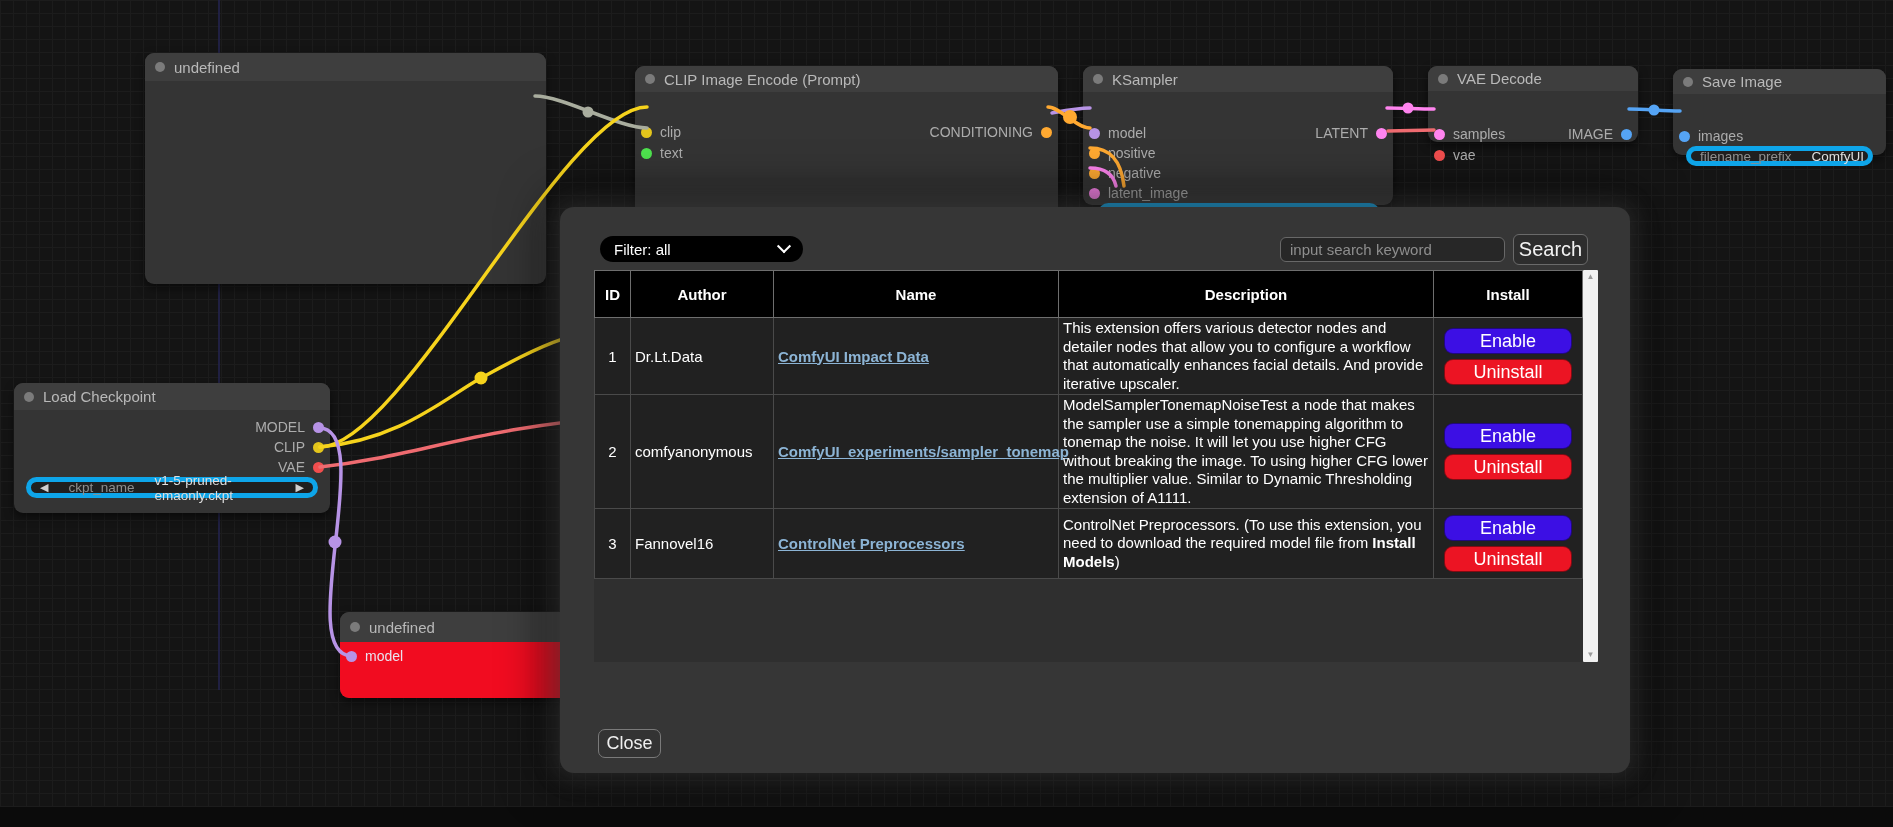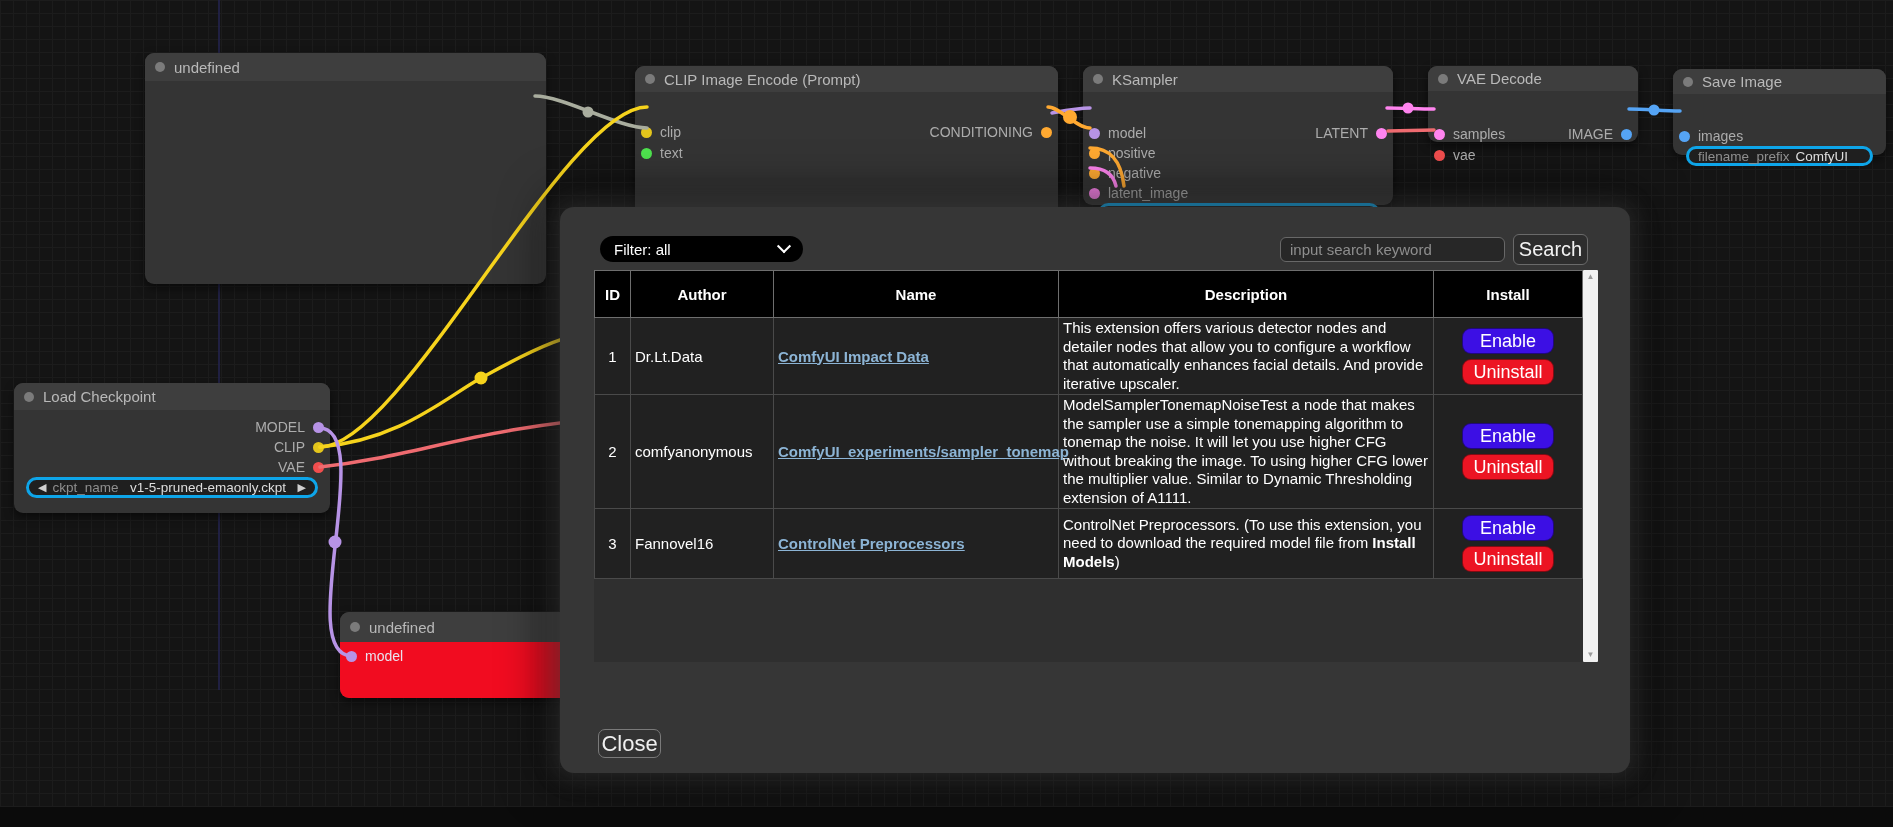--- a/index.html
+++ b/index.html
@@ -27,22 +27,22 @@
   .slot{position:absolute;display:flex;align-items:center;gap:8px;height:12px;font-size:14px;white-space:nowrap}
   .slot.in{left:6px}
   .slot.out{right:6px}
   .slot-label{color:#acacac}
   .onred .slot-label{color:#e9e2ee}
   .dot{width:11px;height:11px;border-radius:50%;flex:0 0 auto}
   .d-yellow{background:#e3c51c}.d-green{background:#4ee24e}.d-orange{background:#ffa931}
   .d-purple{background:#b793e6}.d-pink{background:#ff84ef}.d-red{background:#f14e4e}
   .d-blue{background:#55a4f5}
   .widget{position:absolute;display:flex;align-items:center;box-sizing:border-box;
-        background:#1f1f1f;border:3px solid #0ea5e9;border-radius:11px;
-        font-size:13.5px;color:#8f8f8f;padding:0 9px;gap:6px}
+        background:#1f1f1f;border:5px solid #0ea5e9;border-radius:11px;
+        font-size:13.5px;color:#8f8f8f;padding:0 9px;gap:20px}
   .warr{color:#cfcfcf;font-size:11px;cursor:pointer}
   .wlabel{color:#8f8f8f}
   .wvalue{color:#dedede;margin:8px auto}
   .wvalue.right{margin:0 24px 0 auto}
   
   .modal{position:absolute;z-index:10;left:560px;top:207px;width:1070px;height:566px;
         background:#363636;border-radius:14px;
         box-shadow:0 0 22px 8px rgba(150,150,150,.18),0 0 45px 14px rgba(0,0,0,.55)}
   .filter-select{position:absolute;left:40px;top:29px;width:203px;height:26px;
         background:#000;border-radius:13px;color:#fff;font-size:15px;
@@ -64,32 +64,32 @@
   .ext-table tbody tr:nth-of-type(1) td{height:74px}
   .ext-table tbody tr:nth-of-type(2) td{height:97px}
   .ext-table tbody tr:nth-of-type(3) td{height:62px}
   .col-id{width:36px}.col-author{width:143px}.col-name{width:285px}.col-desc{width:375px}.col-install{width:149px}
   .c-id{text-align:center}
   .c-author{padding-left:12px}
   .c-name{padding-left:11px}
   .c-name a{color:#8cb4d5;font-weight:bold;text-decoration:underline}
   .c-desc{line-height:18.5px;padding:2px 5px}
   .c-install{text-align:center}
-  .btn{display:block;width:92px;height:26px;margin:5px auto;border:1px solid rgba(0,0,0,.45);
+  .btn{display:block;width:128px;height:26px;margin:5px auto;border:1px solid rgba(0,0,0,.45);
         border-radius:9px;color:#fff;font-size:18px;line-height:22px;cursor:pointer;
         font-family:"Liberation Sans",sans-serif;padding:0}
   .btn.enable{background:#3c0fe4}
   .btn.uninstall{background:#ec1423}
   .vscroll{position:absolute;right:0;top:0;width:15px;height:392px;background:#f1f1f1;
         display:flex;flex-direction:column;justify-content:space-between;align-items:center;
         border-radius:1px;cursor:pointer}
   .scroll-arrow{color:#9a9a9a;font-size:8px;line-height:14px}
   .close-btn{position:absolute;left:38px;top:522px;width:63px;height:29px;
         background:#333;border:1.5px solid #7a7a7a;border-radius:7px;color:#efefef;
-        font-size:22px;font-family:"Liberation Sans",sans-serif;cursor:pointer;padding:0}
+        font-size:18px;font-family:"Liberation Sans",sans-serif;cursor:pointer;padding:0}
 </style>
 </head>
 <body>
 
 <div class="axis-line"></div>
 <div class="canvas-edge"></div>
 
 <svg class="wires" width="1893" height="827">
   <g fill="none" stroke-width="3.5" stroke-linecap="round">
     <path d="M535 96 C563 96 619 128 647 128" stroke="#a9ad9e"></path>

